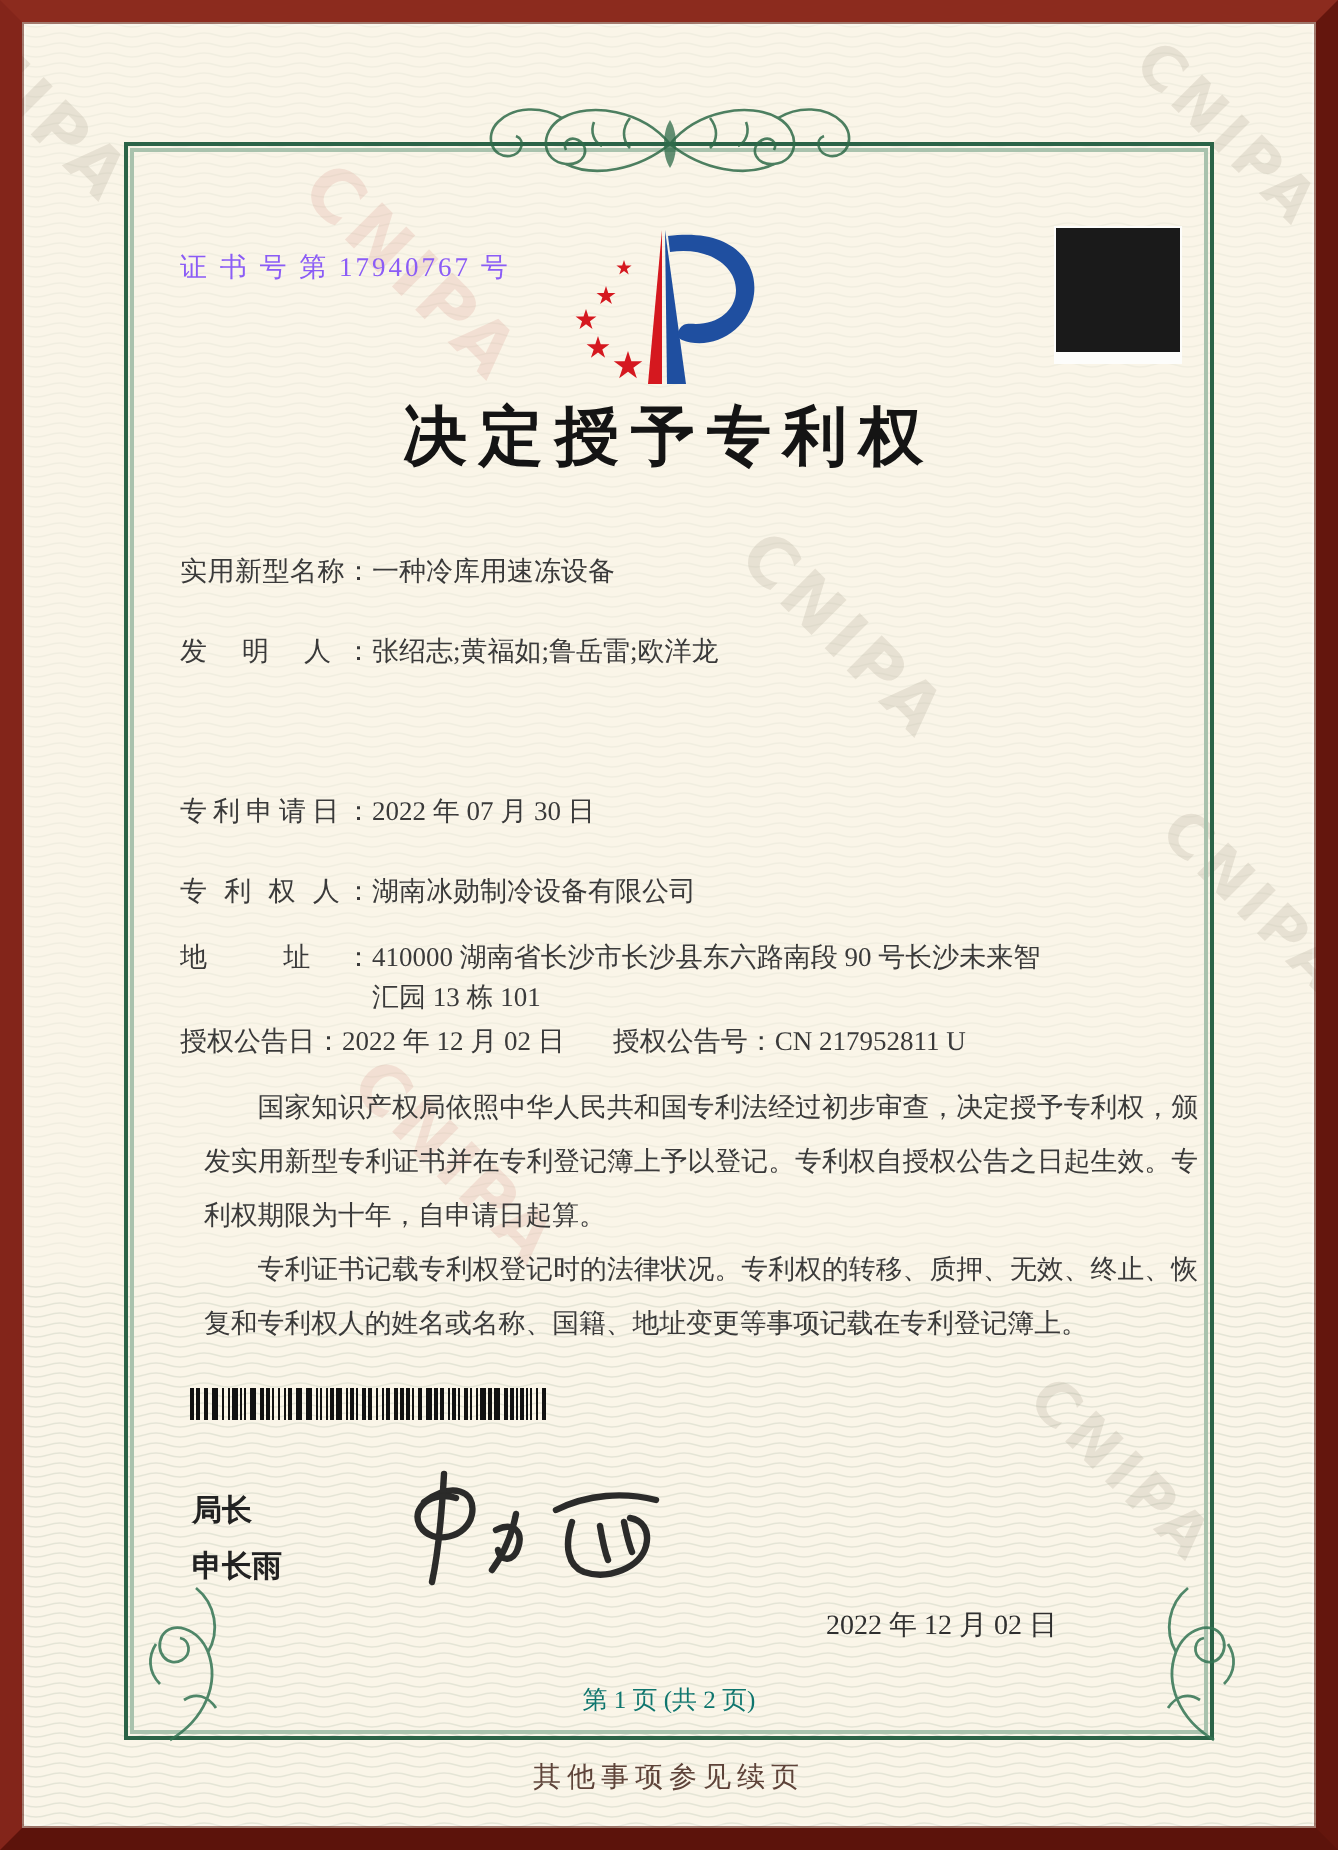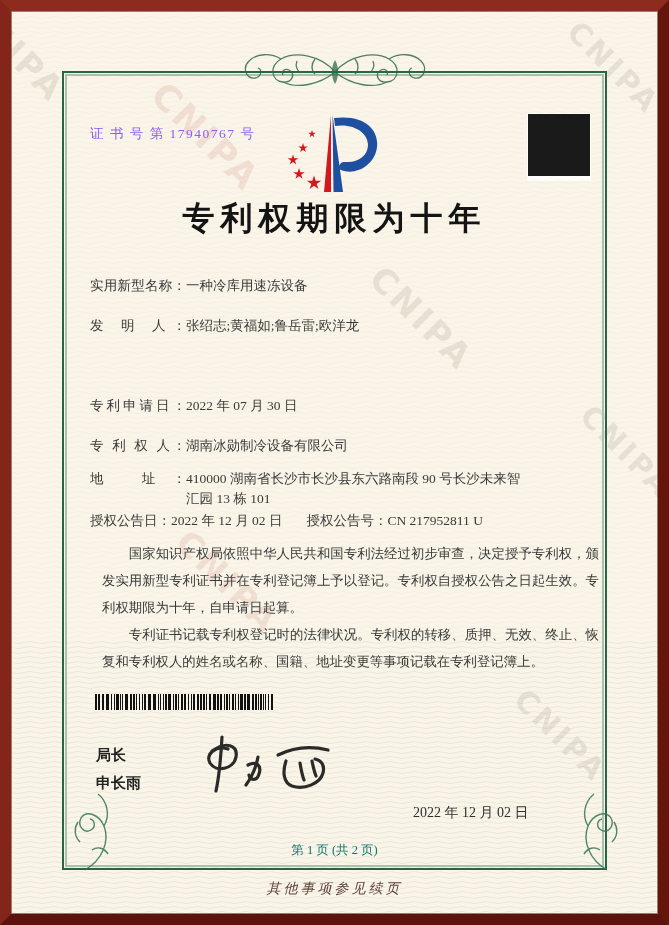--- a/index.html
+++ b/index.html
@@ -59,21 +59,21 @@
   .barcode{position:absolute;left:95px;top:694px;z-index:3;}
   .signer-title{position:absolute;left:96px;top:746px;z-index:3;font-size:15px;font-weight:600;color:#222;
     font-family:"DejaVu Sans","Liberation Sans",sans-serif;text-align:right;}
   .signer-name{position:absolute;left:96px;top:774px;z-index:3;font-size:15px;font-weight:600;color:#222;
     font-family:"DejaVu Sans","Liberation Sans",sans-serif;}
   .signature{position:absolute;left:182px;top:731px;z-index:3;}
   .issue-date{position:absolute;left:413px;top:804px;z-index:3;font-size:14px;color:#2f2f2f;}
   .page-info{position:absolute;left:0;right:0;top:842px;z-index:3;text-align:center;font-size:12.5px;color:#0f766e;}
   .footer-note{
     position:absolute;left:0;right:0;top:880px;z-index:3;text-align:center;
-    font-size:14px;letter-spacing:3px;color:#5e4339;font-style:italic;
+    font-size:14px;letter-spacing:3px;color:#5e4339;
   }
   .qr svg rect{fill:#1a1a1a;}
   .barcode svg rect{fill:#111;}
 </style>
 </head>
 <body>
 
 <div class="page">
 
   <svg width="0" height="0" style="position:absolute" aria-hidden="true">
@@ -360,21 +360,21 @@
           <rect x="12" y="20" width="1" height="1"></rect>
           <rect x="13" y="20" width="1" height="1"></rect>
           <rect x="14" y="20" width="1" height="1"></rect>
           <rect x="15" y="20" width="1" height="1"></rect>
           <rect x="16" y="20" width="1" height="1"></rect>
           <rect x="18" y="20" width="1" height="1"></rect>
         </g>
     </svg>
   </div>
 
-  <div class="title">专利权期限为十年</div>
+  <div class="title">决定授予专利权</div>
 
   <div class="row" style="top:276px">
     <span class="lbl">实用新型名称：</span>
     <span class="val">一种冷库用速冻设备</span>
   </div>
   <div class="row" style="top:316px">
     <span class="lbl">发 明 人：</span>
     <span class="val">张绍志;黄福如;鲁岳雷;欧洋龙</span>
   </div>
   <div class="row" style="top:396px">

